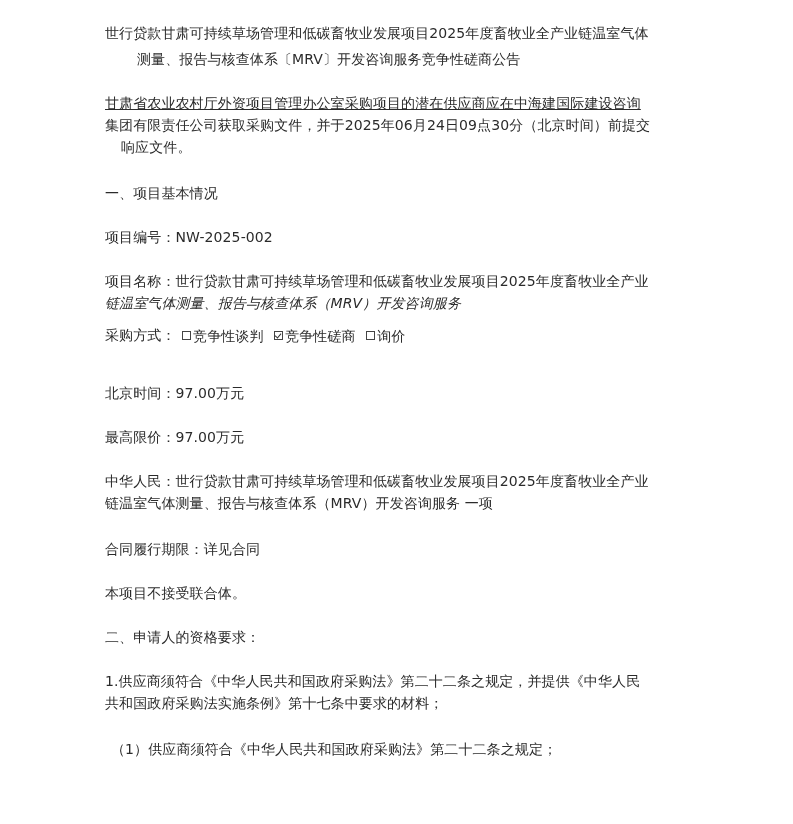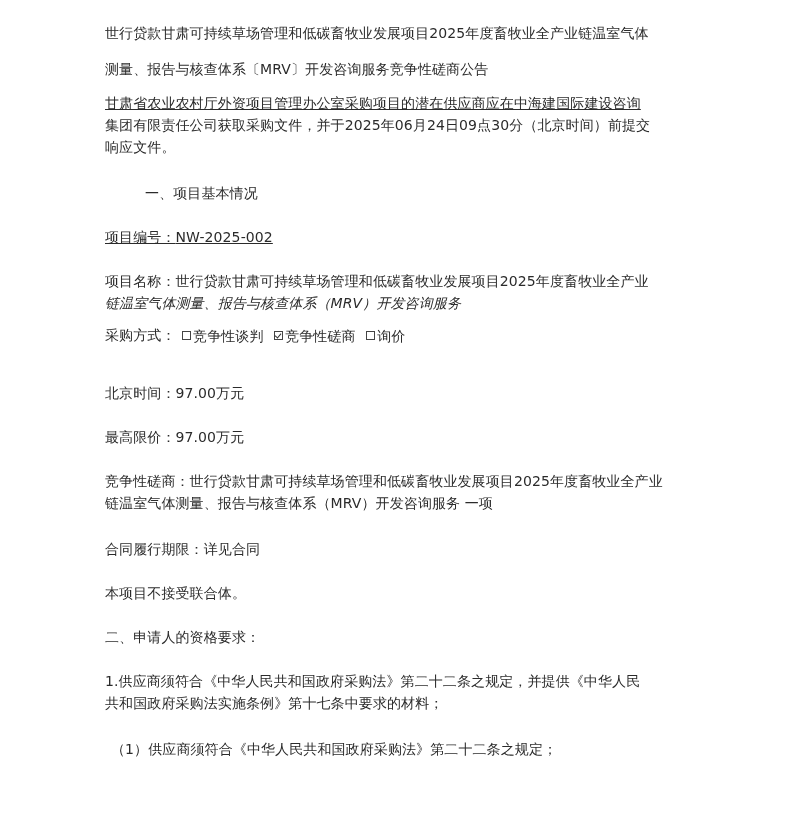--- a/index.html
+++ b/index.html
@@ -56,29 +56,29 @@
       transform: rotate(40deg);
     }
     .sp { display: inline-block; width: 4px; }
   </style>
 </head>
 <body>
 
 <div class="doc">
 
   <div class="line" style="top:2px;">世行贷款甘肃可持续草场管理和低碳畜牧业发展项目2025年度畜牧业全产业链温室气体</div>
-  <div class="line" style="top:38px;">测量、报告与核查体系〔MRV〕开发咨询服务竞争性磋商公告</div>
+  <div class="line" style="top:28px;margin-left:32px;">测量、报告与核查体系〔MRV〕开发咨询服务竞争性磋商公告</div>
 
   <div class="line" style="top:72px;text-decoration:underline;">甘肃省农业农村厅外资项目管理办公室采购项目的潜在供应商应在中海建国际建设咨询</div>
   <div class="line" style="top:94px;text-align:center;">集团有限责任公司获取采购文件，并于2025年06月24日09点30分（北京时间）前提交</div>
-  <div class="line" style="top:116px;">响应文件。</div>
+  <div class="line" style="top:116px;margin-left:16px;">响应文件。</div>
 
-  <div class="line" style="top:162px;margin-left:40px;">一、项目基本情况</div>
+  <div class="line" style="top:162px;">一、项目基本情况</div>
 
-  <div class="line" style="top:206px;text-decoration:underline;">
+  <div class="line" style="top:206px;">
     <span>项目编号：</span><span>NW-2025-002</span>
   </div>
 
   <div class="line" style="top:250px;">项目名称：世行贷款甘肃可持续草场管理和低碳畜牧业发展项目2025年度畜牧业全产业</div>
   <div class="line" style="top:272px;font-style:italic;">链温室气体测量、报告与核查体系（MRV）开发咨询服务</div>
 
   <div class="line" style="top:304px;">
     <span>采购方式：</span>
     <span class="opt">
       <span class="box"></span>
@@ -95,21 +95,21 @@
   </div>
 
   <div class="line" style="top:362px;">
     <span>北京时间：</span><span>97.00万元</span>
   </div>
 
   <div class="line" style="top:406px;">
     <span>最高限价：</span><span>97.00万元</span>
   </div>
 
-  <div class="line" style="top:450px;">竞争性磋商：世行贷款甘肃可持续草场管理和低碳畜牧业发展项目2025年度畜牧业全产业</div>
+  <div class="line" style="top:450px;">中华人民：世行贷款甘肃可持续草场管理和低碳畜牧业发展项目2025年度畜牧业全产业</div>
   <div class="line" style="top:472px;">链温室气体测量、报告与核查体系（MRV）开发咨询服务  一项</div>
 
   <div class="line" style="top:518px;text-align:center;">合同履行期限：详见合同</div>
 
   <div class="line" style="top:562px;">本项目不接受联合体。</div>
 
   <div class="line" style="top:606px;">二、申请人的资格要求：</div>
 
   <div class="line" style="top:650px;">1.供应商须符合《中华人民共和国政府采购法》第二十二条之规定，并提供《中华人民</div>
   <div class="line" style="top:672px;">共和国政府采购法实施条例》第十七条中要求的材料；</div>

